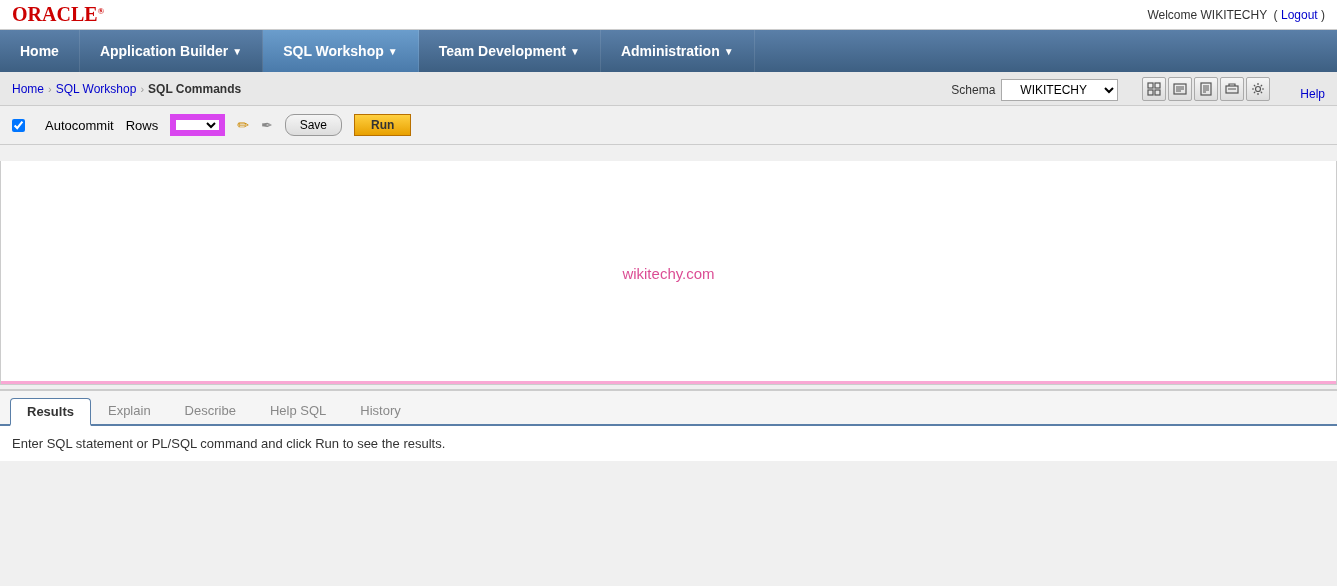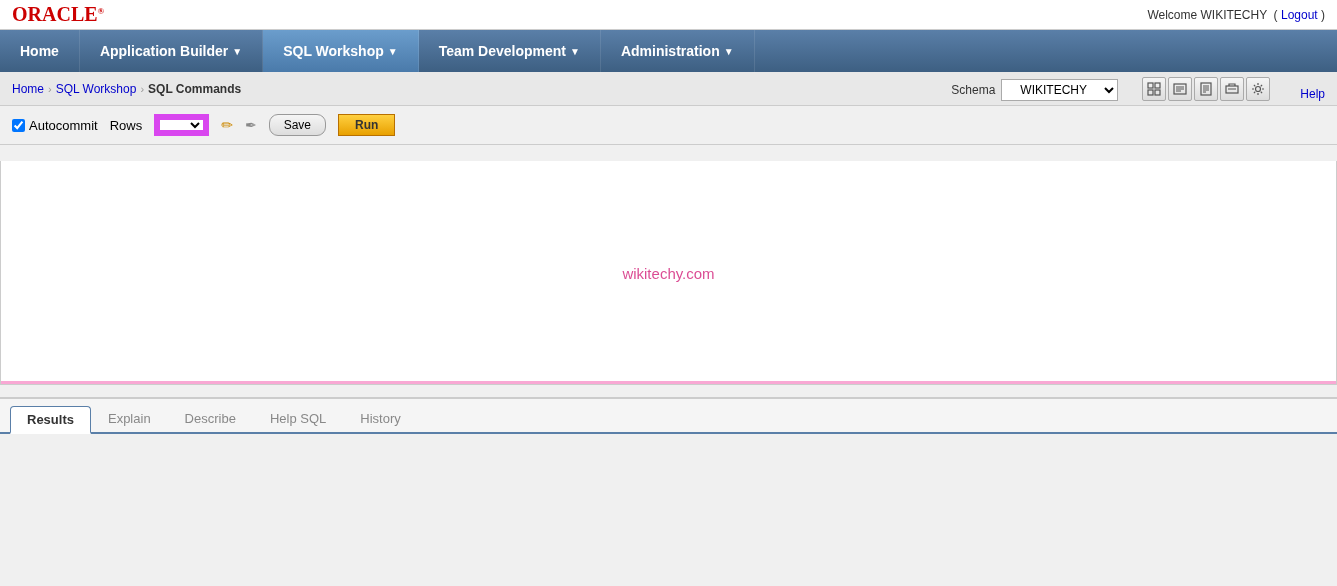--- a/index.html
+++ b/index.html
@@ -82,21 +82,21 @@
 
     
     #sql-toolbar {
       background: #f0f0f0;
       padding: 8px 12px;
       display: flex;
       align-items: center;
       gap: 12px;
       border-bottom: 1px solid #ccc;
     }
-    #autocommit-area { display: flex; align-items: center; gap: 4px; }
+    #autocommit-area { display: flex; align-items: center; gap: 20px; }
     #autocommit-check { cursor: pointer; }
     #autocommit-label { font-size: 13px; }
     #rows-label { font-size: 13px; }
     #rows-select {
       border: 6px solid #d946ef;
       background: #fff;
       font-size: 16px;
       padding: 2px 12px;
       height: 22px;
       width: 55px;
@@ -150,21 +150,21 @@
       color: #cc0066;
       font-size: 15px;
       pointer-events: none;
       opacity: 0.7;
     }
 
     
     #results-area {
       background: #fff;
       border-top: 2px solid #ccc;
-      margin-top: 12px;
+      margin-top: 4px;
     }
     #results-tabs {
       display: flex;
       align-items: flex-end;
       padding: 0 10px;
       border-bottom: 2px solid #5a7fa8;
       background: #f5f5f5;
       gap: 0;
       padding-top: 6px;
     }
@@ -311,13 +311,16 @@
 </div>
 
 <div id="results-area">
   <div id="results-tabs">
     <div class="result-tab active">Results</div>
     <div class="result-tab">Explain</div>
     <div class="result-tab">Describe</div>
     <div class="result-tab">Help SQL</div>
     <div class="result-tab">History</div>
   </div>
+  <div id="results-content">
+    <span>Enter SQL statement or PL/SQL command and click Run to see the results.</span>
+  </div>
 </div>
 
 </body></html>

